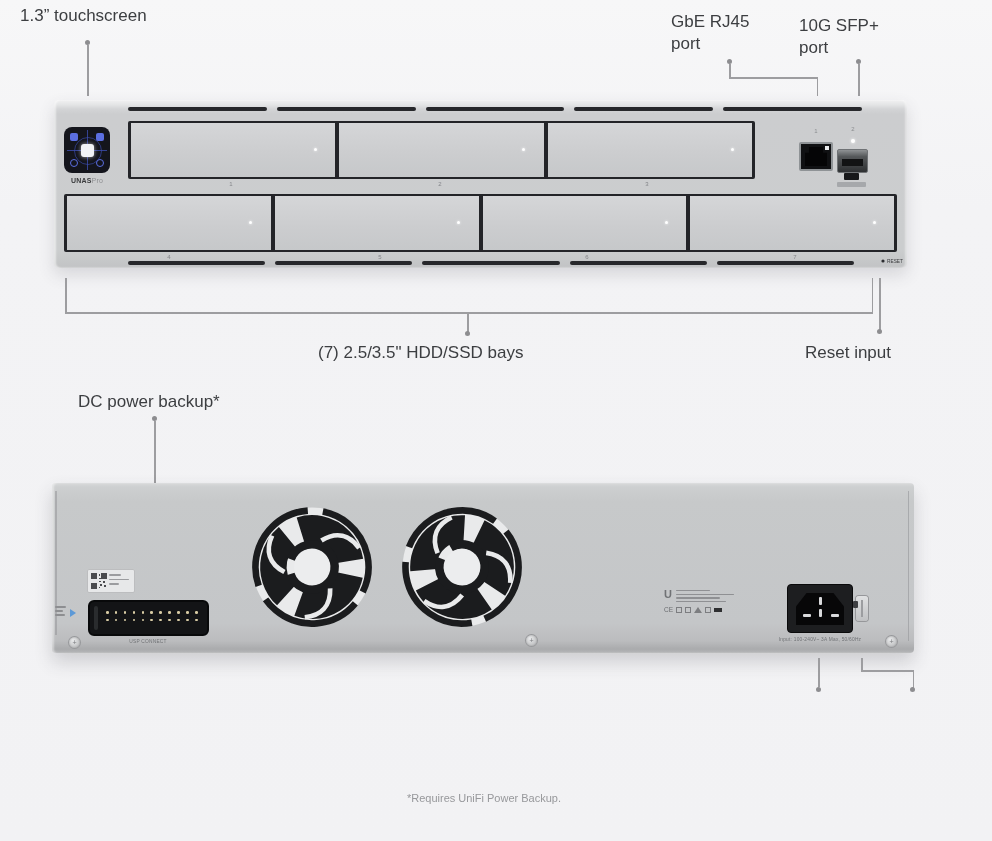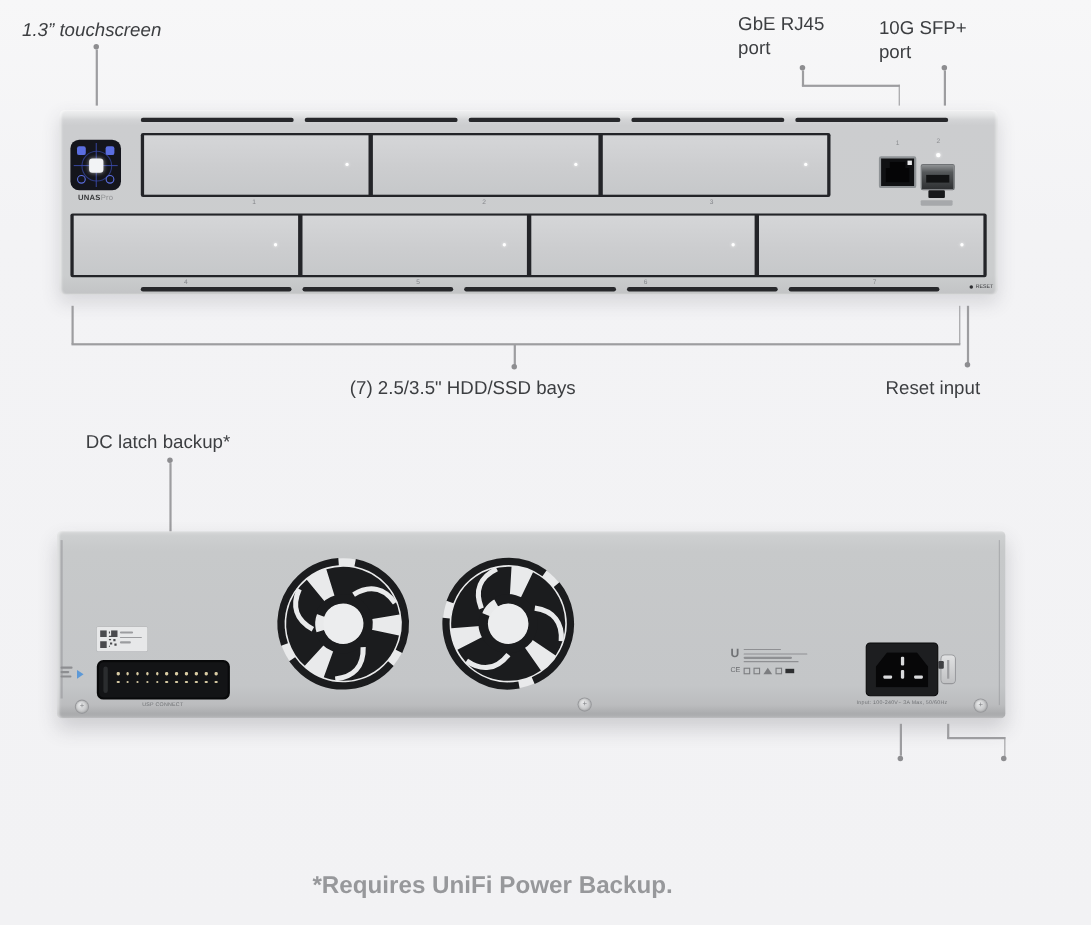--- a/index.html
+++ b/index.html
@@ -73,28 +73,28 @@
   .reg .icons .tri{width:0;height:0;border-left:4px solid transparent;border-right:4px solid transparent;border-bottom:6px solid #7c7d80;}
   .reg .icons .blk{width:8px;height:4px;background:#2e2f31;}
   .inlet{position:absolute;left:787px;top:584px;width:66px;height:49px;background:#1d1e20;border:1px solid #0a0a0b;border-radius:4px;box-sizing:border-box;}
   .inlet .cut{position:absolute;left:8px;top:8px;width:48px;height:32px;background:#070708;
               clip-path:polygon(22% 0%,78% 0%,100% 42%,100% 100%,0% 100%,0% 42%);}
   .inlet .pin{position:absolute;background:#d9dadc;border-radius:1px;}
   .latch{position:absolute;left:856px;top:596px;width:12px;height:25px;border-radius:3px;background:linear-gradient(180deg,#e0e1e2,#c0c1c3);box-shadow:0 0 0 1px #96979a;}
   .latch:before{content:"";position:absolute;left:-3px;top:5px;width:5px;height:7px;background:#3e3f42;border-radius:1px;}
   .latch:after{content:"";position:absolute;left:5px;top:4px;bottom:4px;width:1.5px;background:#9c9da0;}
   .fan{position:absolute;}
-  .footnote{position:absolute;left:284px;top:792px;width:400px;font-size:22px;color:#97989b;font-weight:bold;}
+  .footnote{position:absolute;left:284px;top:792px;width:400px;text-align:center;font-size:11px;color:#97989b;}
 </style>
 </head>
 <body>
 
 <div class="canvas">
 
-  <div class="callout" style="left:20px;top:17px;font-style:italic;">1.3” touchscreen</div>
+  <div class="callout" style="left:20px;top:5px;">1.3” touchscreen</div>
   <div class="cdot" style="left:85px;top:40px;"></div>
   <div class="cline" style="left:87px;top:45px;width:1.5px;height:51px;"></div>
 
   <div class="callout center" style="left:671px;top:11px;width:120px;">
     <div>GbE RJ45</div>
     <div>port</div>
   </div>
   <div class="cdot" style="left:727px;top:59px;"></div>
   <div class="cline" style="left:729px;top:64px;width:1.5px;height:14px;"></div>
   <div class="cline" style="left:729px;top:77px;width:89px;height:1.5px;"></div>
@@ -194,21 +194,21 @@
   <div class="cline" style="left:65px;top:312px;width:808px;height:1.5px;"></div>
   <div class="cline" style="left:871.5px;top:278px;width:1.5px;height:35px;"></div>
   <div class="cline" style="left:467px;top:313px;width:1.5px;height:19px;"></div>
   <div class="cdot" style="left:465px;top:331px;"></div>
   <div class="callout center" style="left:318px;top:342px;width:300px;">(7) 2.5/3.5" HDD/SSD bays</div>
 
   <div class="cline" style="left:879px;top:278px;width:1.5px;height:52px;"></div>
   <div class="cdot" style="left:877px;top:329px;"></div>
   <div class="callout center" style="left:805px;top:342px;width:150px;">Reset input</div>
 
-  <div class="callout" style="left:78px;top:391px;">DC latch backup*</div>
+  <div class="callout" style="left:78px;top:391px;">DC power backup*</div>
   <div class="cdot" style="left:152px;top:416px;"></div>
   <div class="cline" style="left:154px;top:421px;width:1.5px;height:167px;"></div>
 
   <div class="back"></div>
 
   <div class="qrlabel">
     <svg width="16" height="16" style="position:absolute;left:3px;top:3px;" viewBox="0 0 16 16">
       <rect width="16" height="16" fill="#e7e8e9"></rect>
       <path fill="#4a4b4e" d="M0 0h6v6H0zM10 0h6v6h-6zM0 10h6v6H0zM2 2h2v2H2zM12 2h2v2h-2zM2 12h2v2H2zM8 1h1v2H8zM8 5h2v1H8zM12 8h2v2h-2zM8 8h2v1H8zM9 11h2v2H9zM13 12h2v2h-2zM8 14h1v1H8z"></path>
     </svg>

